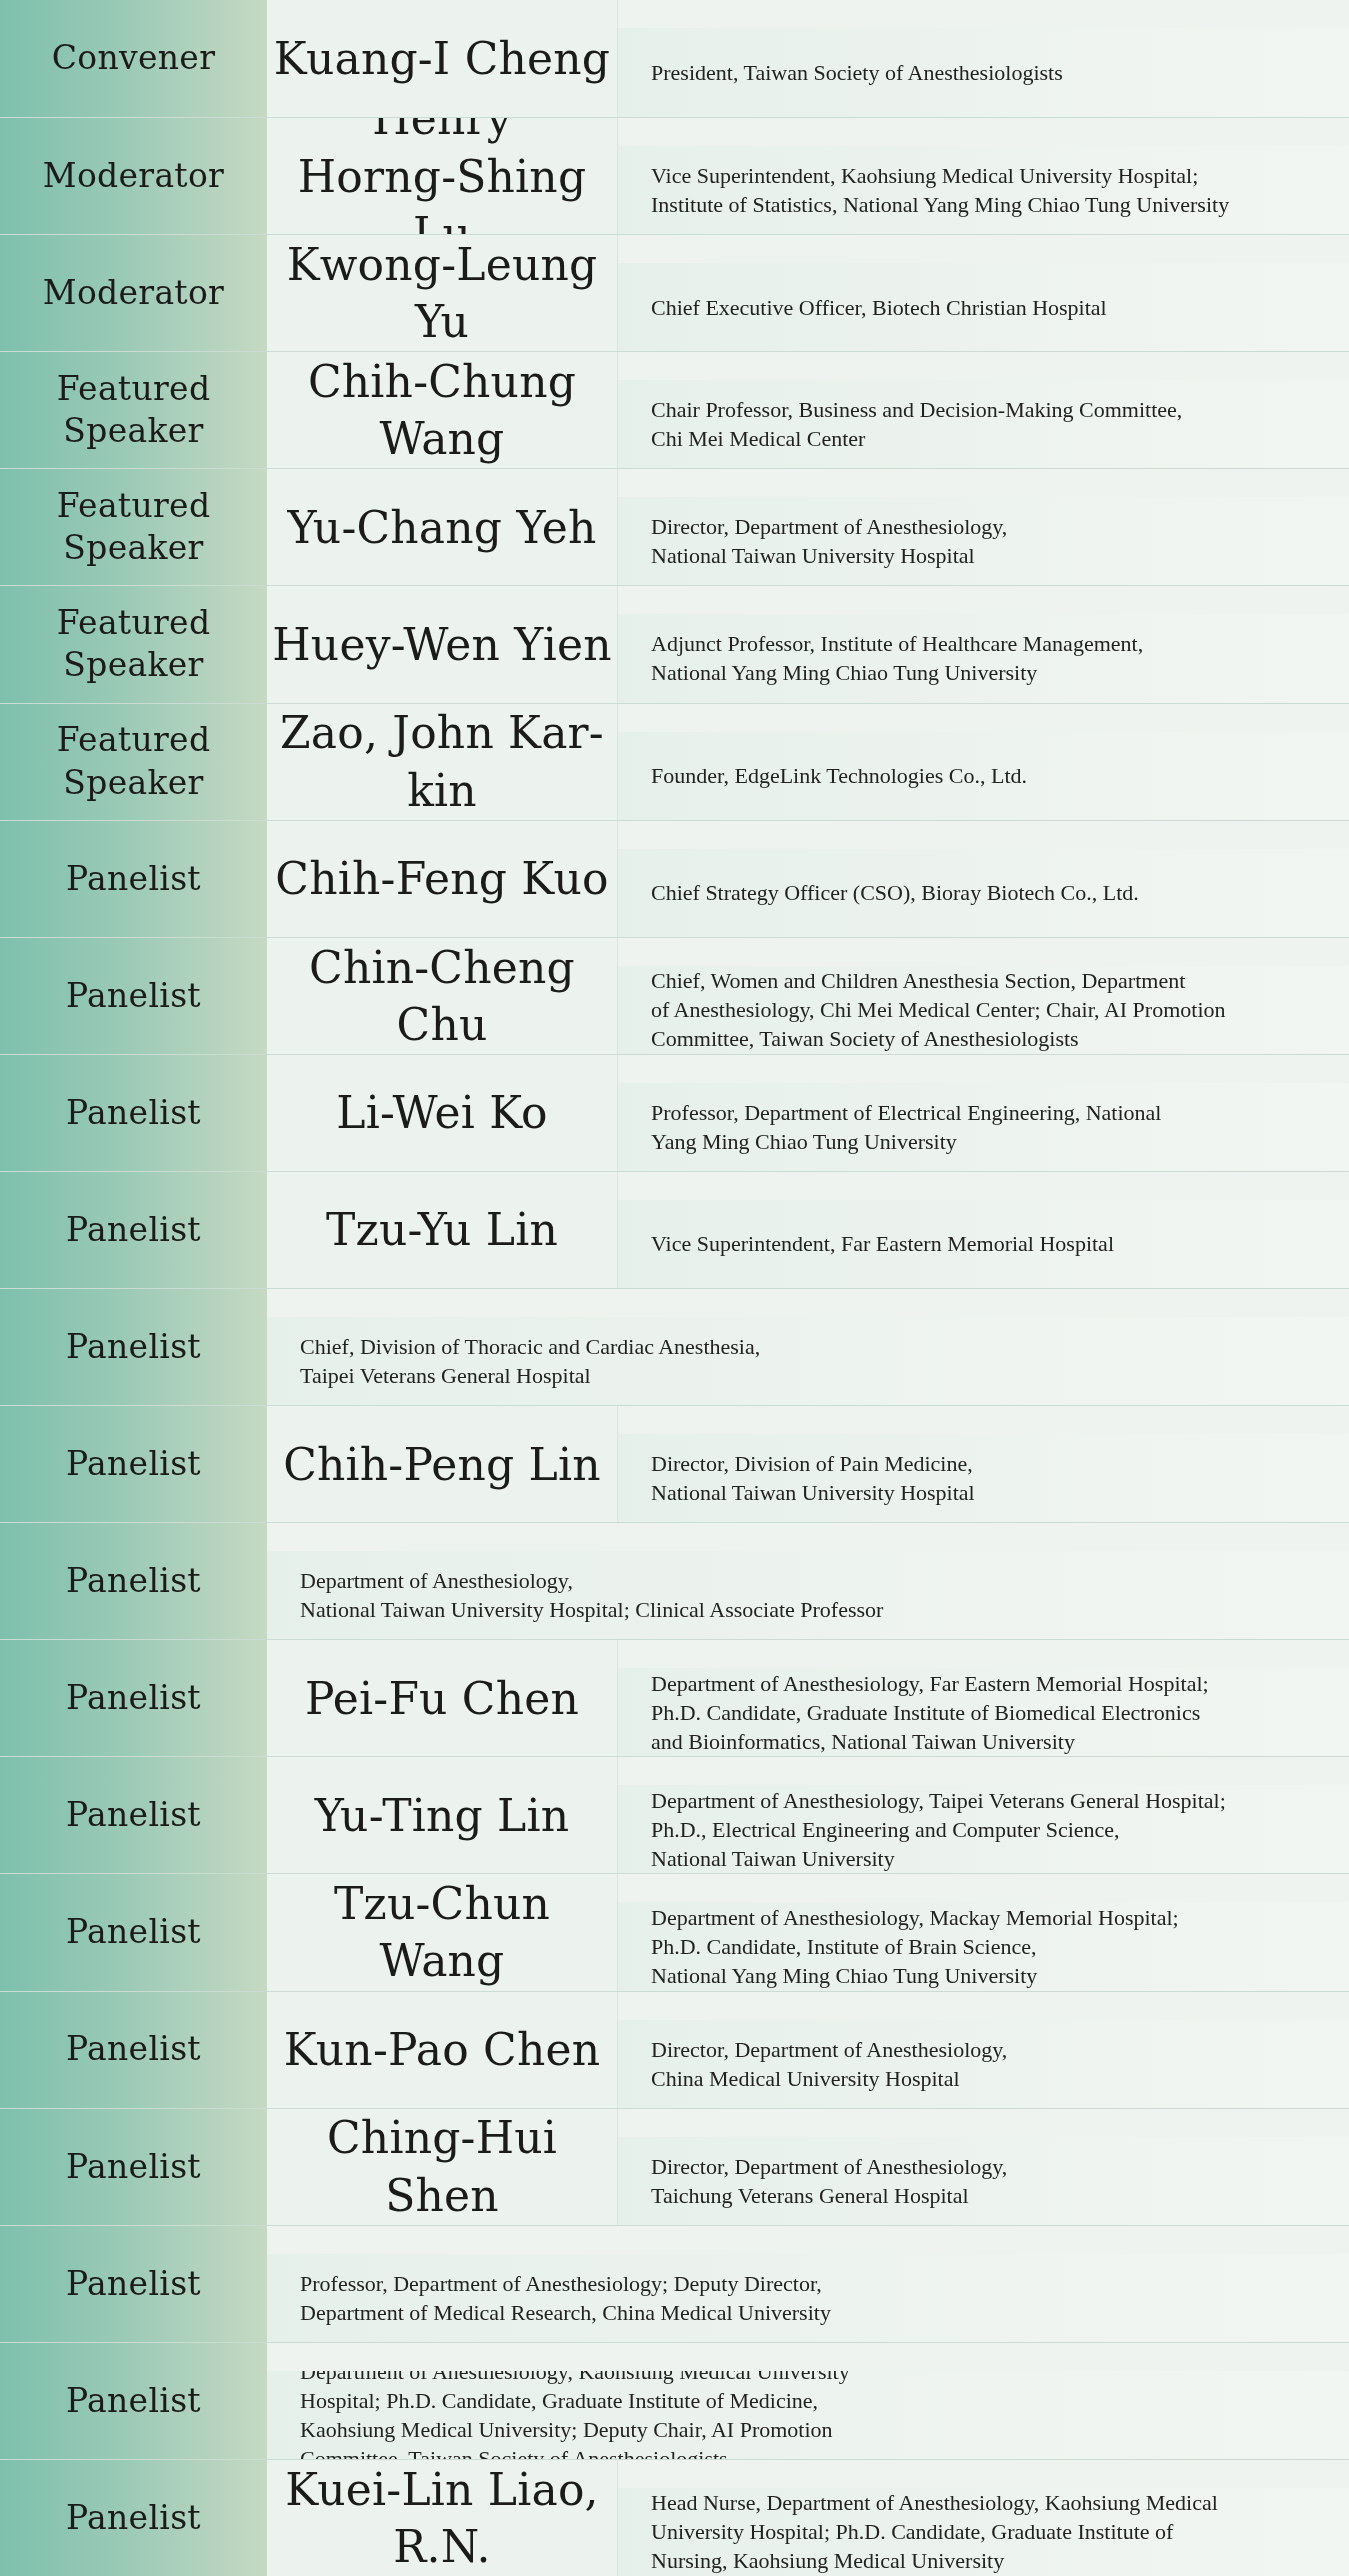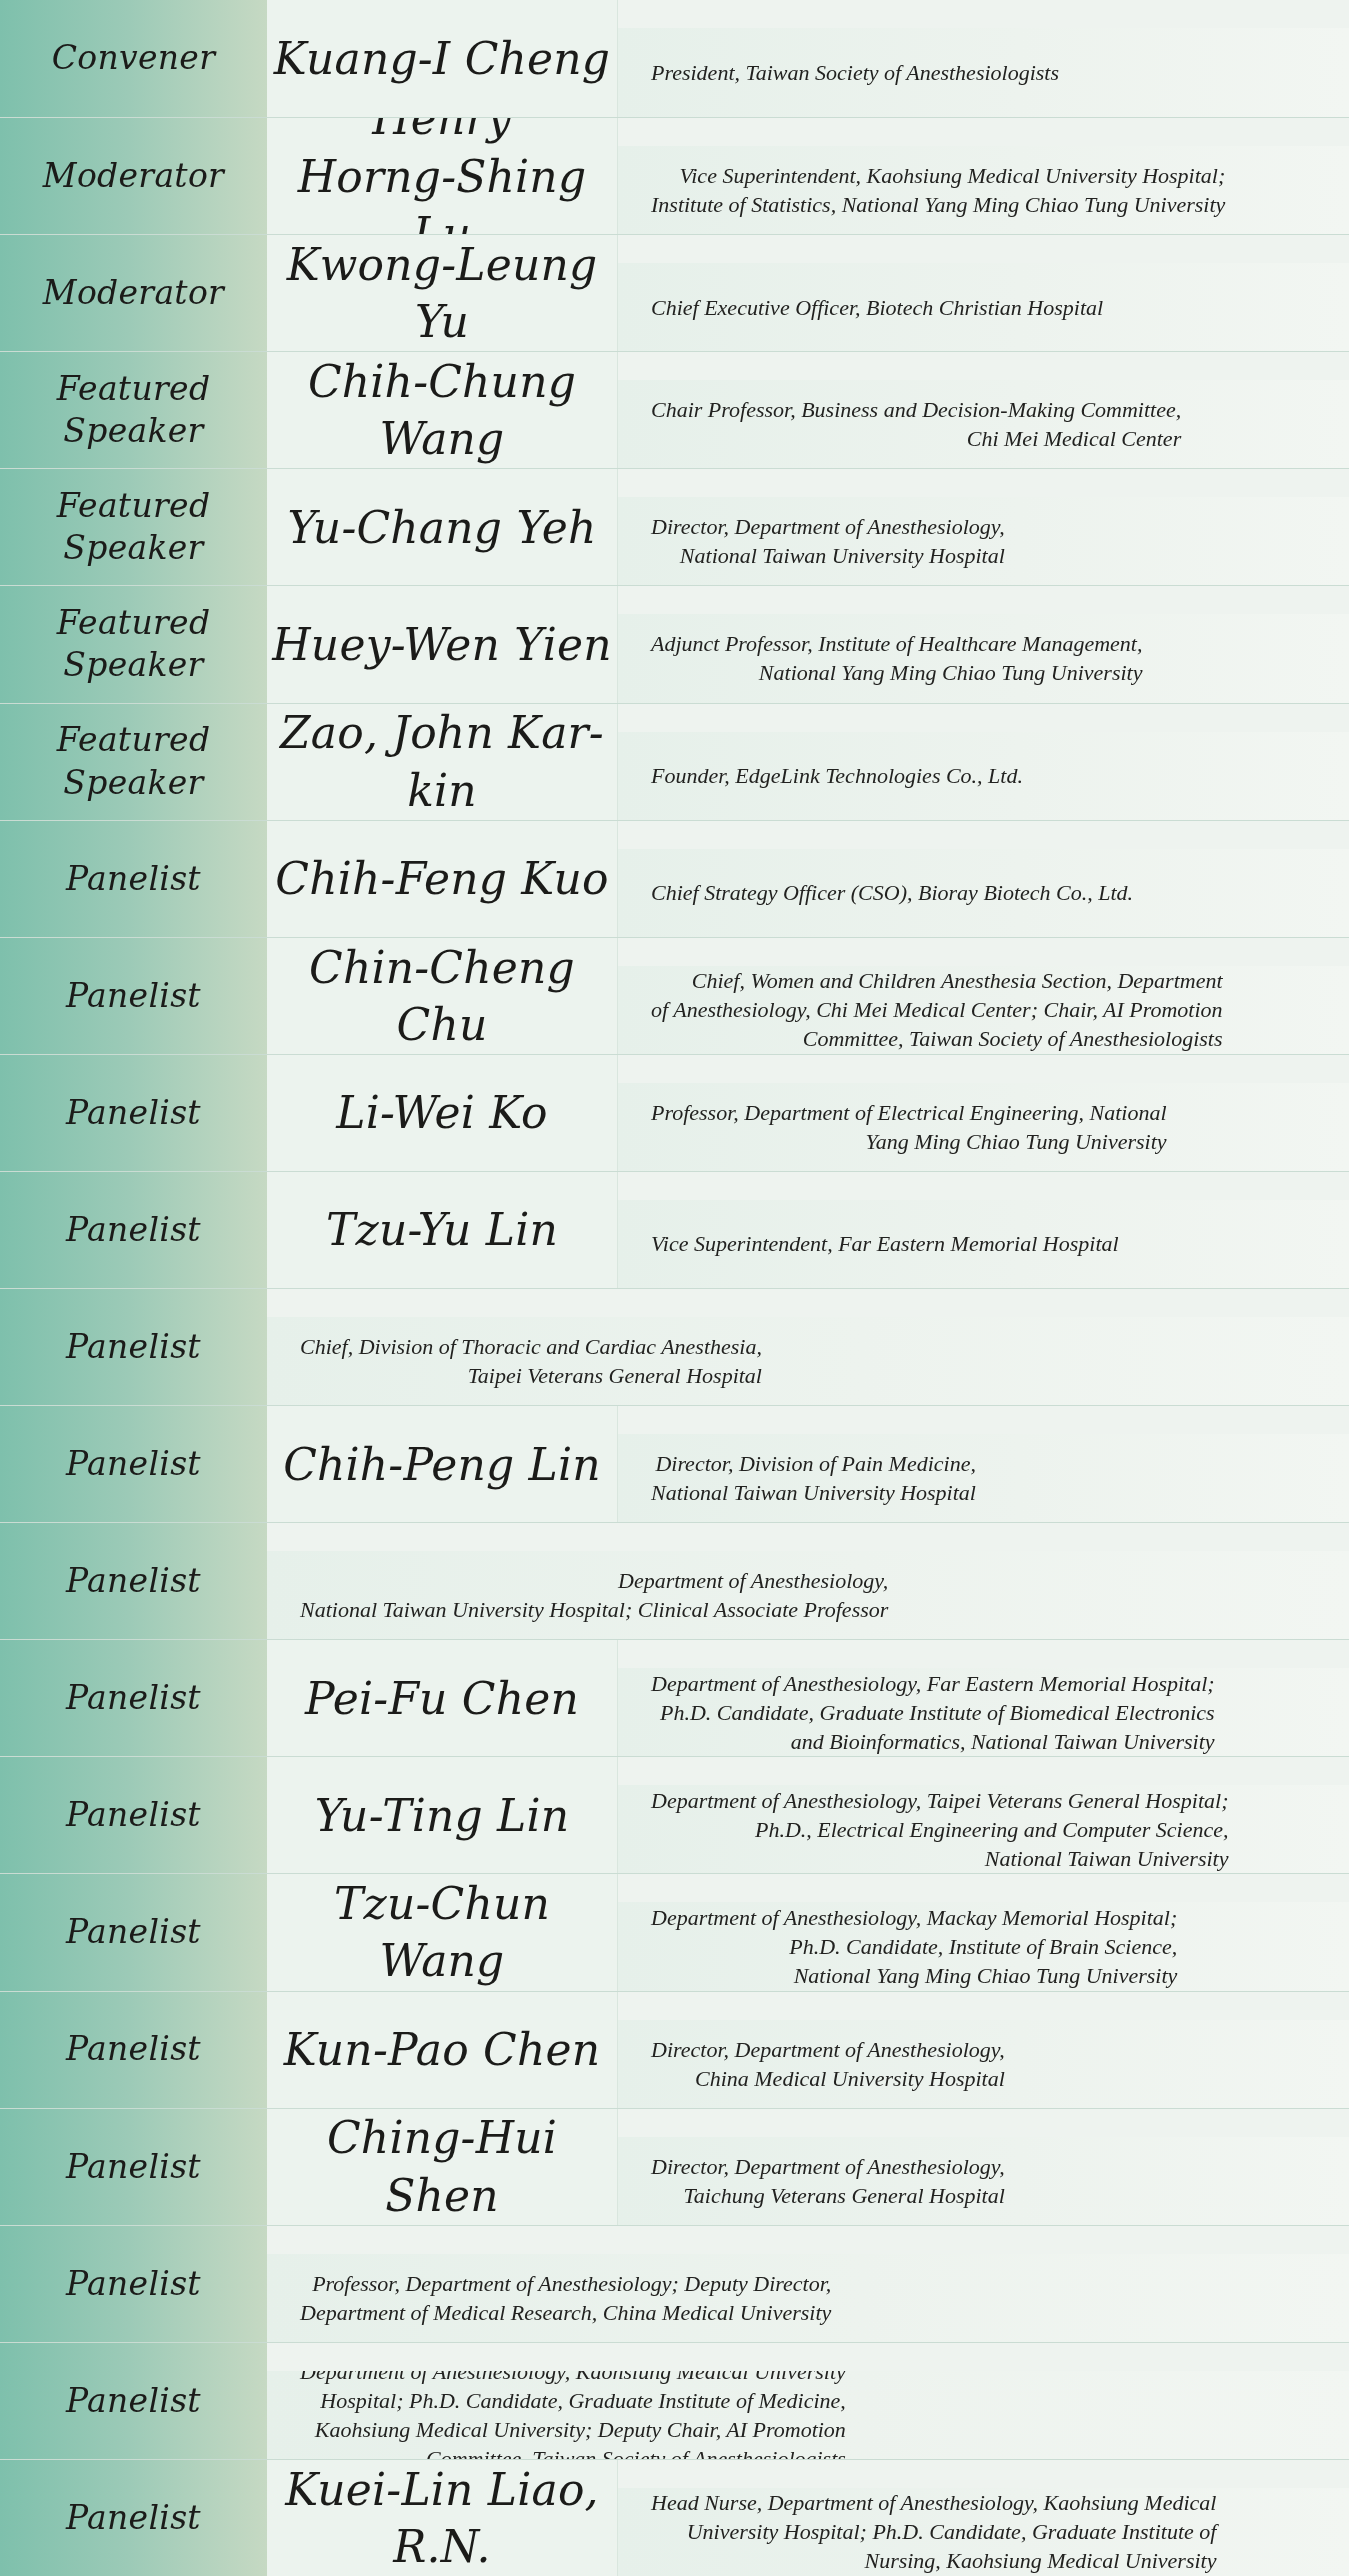--- a/index.html
+++ b/index.html
@@ -4,21 +4,20 @@
 <style>
   html, body { margin: 0; padding: 0; background: #eef3ef; }
   #poster {
     width: 1349px;
     height: 2576px;
     display: grid;
     grid-template-rows: repeat(22, 1fr);
     font-family: "DejaVu Serif", serif;
     color: #1b1b19;
     overflow: hidden;
-    font-style: italic;
   }
   .row { display: flex; min-height: 0; }
   .row + .row { border-top: 0.9px solid rgba(110, 160, 140, 0.28); }
   .cell {
     display: flex;
     align-items: center;
     min-height: 0;
     overflow: hidden;
     box-sizing: border-box;
   }
@@ -35,21 +34,21 @@
     justify-content: center;
     background: #ecf3ee;
     border-right: 0.9px solid rgba(160, 190, 175, 0.25);
     text-align: center;
   }
   .cell.bio {
     flex: 1;
     justify-content: flex-start;
     background: linear-gradient(90deg, #e6f0ea 0%, #edf3ee 55%, #f2f6f2 100%);
     padding: 0 38px 0 33px;
-    text-align: right;
+    text-align: left;
     margin-top: 28px;
   }
   .role-label {
     font-size: 33px;
     line-height: 1.28;
     white-space: pre-line;
     letter-spacing: 0.3px;
   }
   .name-label {
     font-size: 44px;

